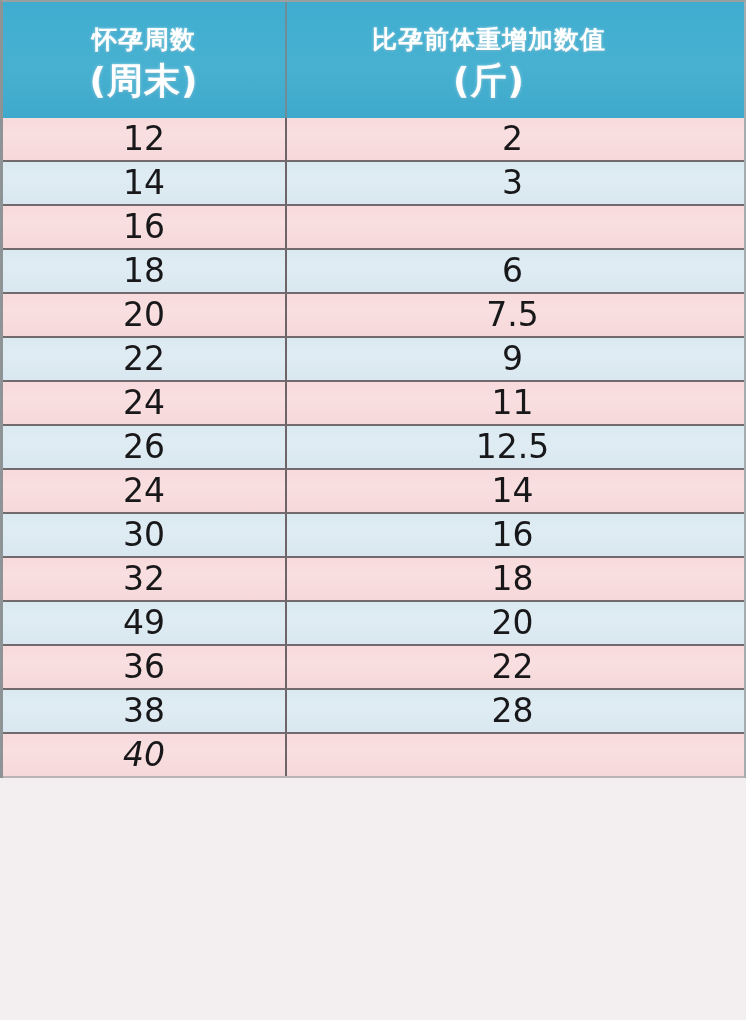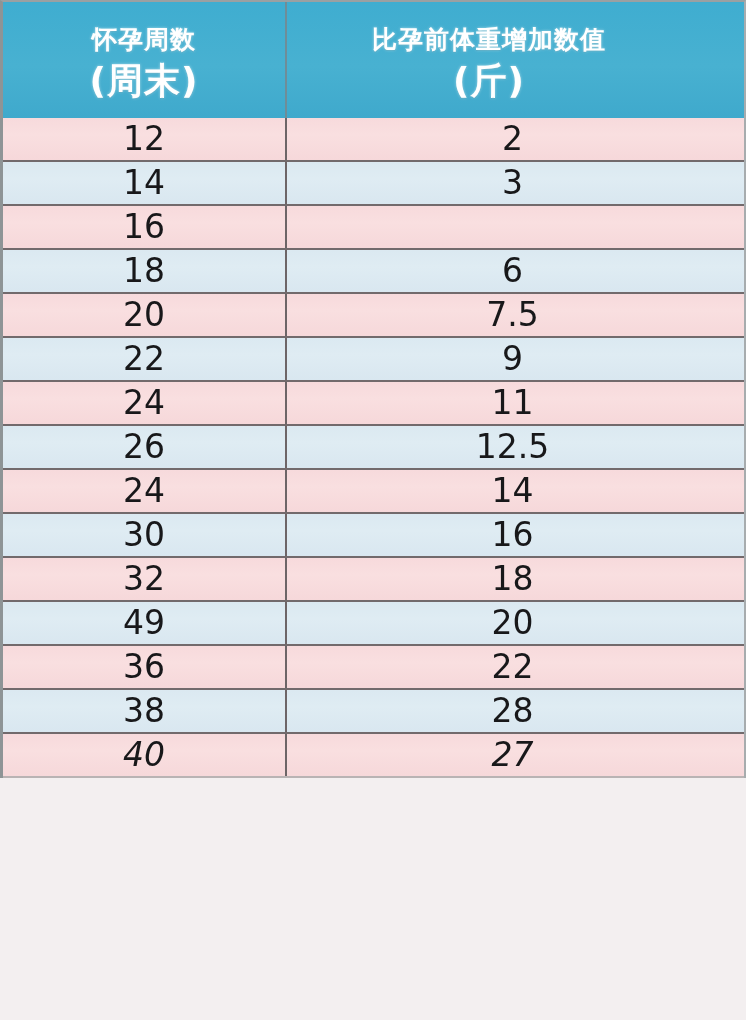--- a/index.html
+++ b/index.html
@@ -188,17 +188,16 @@
       <div class="tcell col-gain">22</div>
     </div>
 
     <div class="trow blue">
       <div class="tcell col-week">38</div>
       <div class="tcell col-gain">28</div>
     </div>
 
     <div class="trow pink">
       <div class="tcell col-week">40</div>
-      <div class="tcell col-gain">27</div>
     </div>
 
   </div>
 </div>
 
 </body></html>

